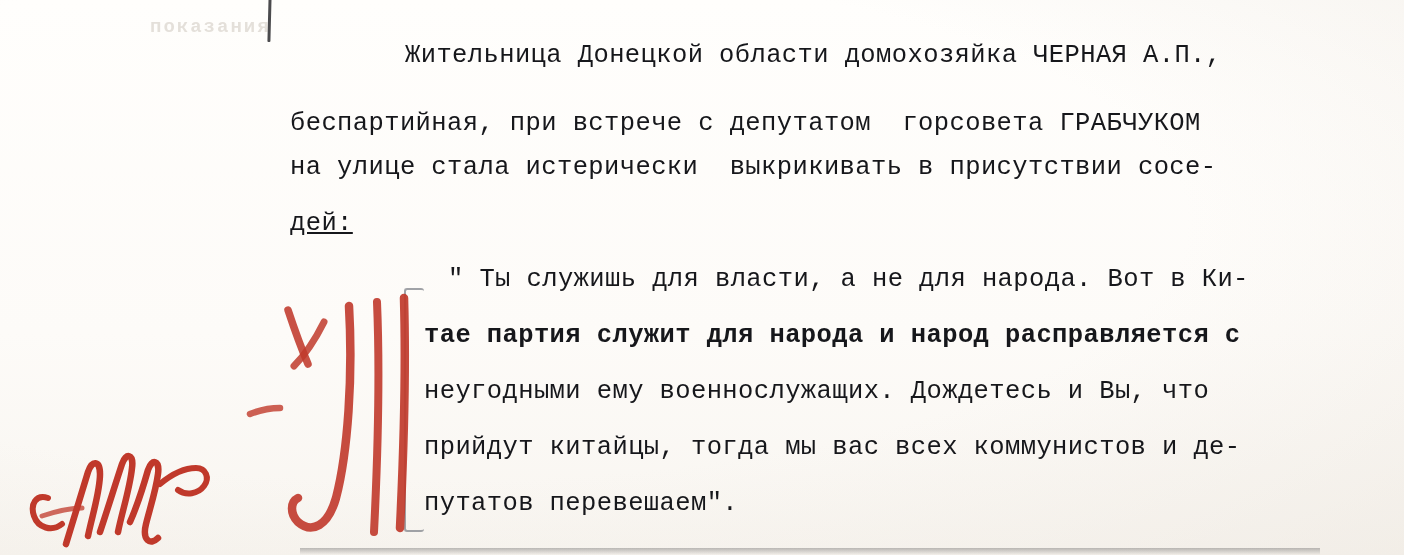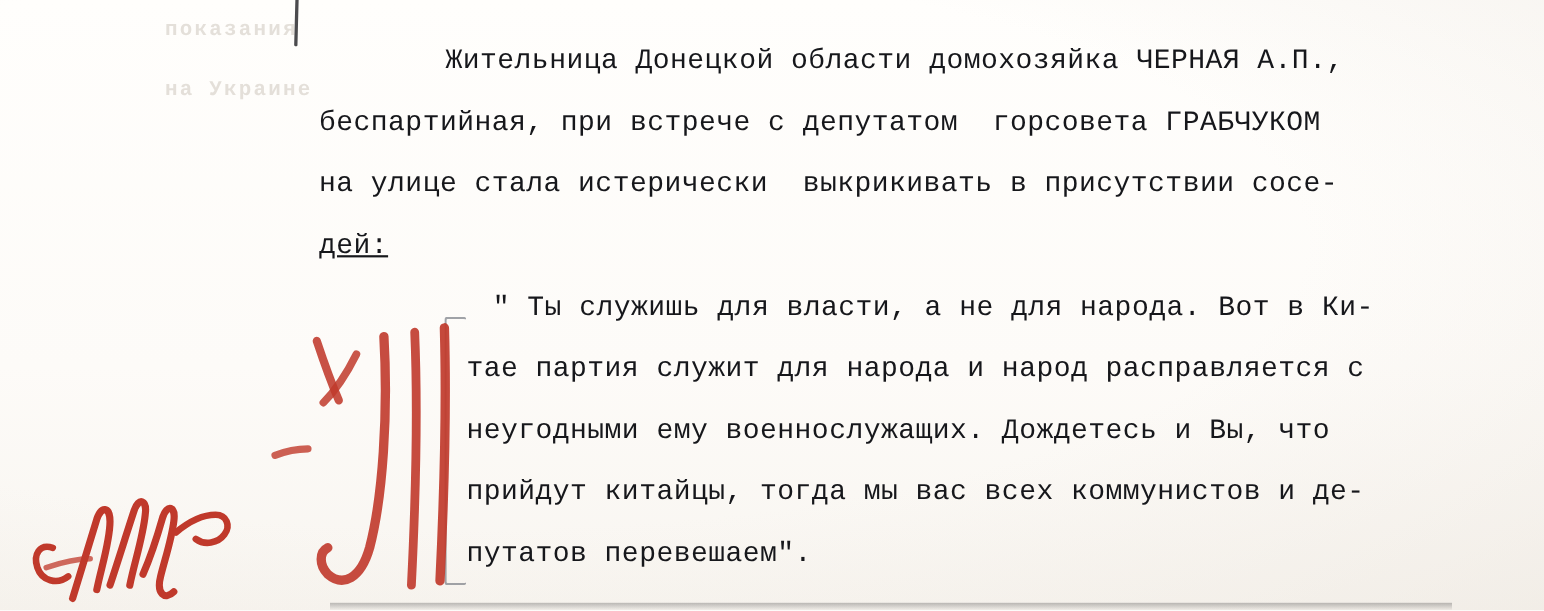--- a/index.html
+++ b/index.html
@@ -106,32 +106,31 @@
 </style>
 </head>
 <body>
 
 <div id="page">
 
   <div id="paper-texture"></div>
 
   <div id="showthrough">
     <div>показания</div>
-    <div>на Украине</div>
   </div>
 
   <div id="edge-mark"></div>
 
   <div id="typed-body">
     <div class="tline" style="left:405px; top:28px;">Жительница Донецкой области домохозяйка ЧЕРНАЯ А.П.,</div>
-    <div class="tline" style="left:290px; top:84px;">беспартийная, при встрече с депутатом  горсовета ГРАБЧУКОМ</div>
+    <div class="tline" style="left:290px; top:96px;">беспартийная, при встрече с депутатом  горсовета ГРАБЧУКОМ</div>
     <div class="tline" style="left:290px; top:140px;">на улице стала истерически  выкрикивать в присутствии сосе-</div>
     <div class="tline" style="left:290px; top:196px;text-decoration:underline;">дей:</div>
     <div class="tline" style="left:448px; top:252px;">" Ты служишь для власти, а не для народа. Вот в Ки-</div>
-    <div class="tline" style="left:424px; top:308px;">тае партия служит для народа и народ расправляется с</div>
+    <div class="tline" style="left:424px; top:308px;font-weight:bold;">тае партия служит для народа и народ расправляется с</div>
     <div class="tline" style="left:424px; top:364px;">неугодными ему военнослужащих. Дождетесь и Вы, что</div>
     <div class="tline" style="left:424px; top:420px;">прийдут китайцы, тогда мы вас всех коммунистов и де-</div>
     <div class="tline" style="left:424px; top:476px;">путатов перевешаем".</div>
   </div>
 
   <div id="grey-bracket"></div>
 
   <svg class="red-mark" style="left:236px; top:276px;" width="190" height="279" viewBox="0 0 190 279">
     <g fill="none" stroke="#c0392b" stroke-linecap="round">
       <path d="M168 22 C170 90, 168 170, 164 252" stroke-width="8.5" opacity="0.92"></path>

